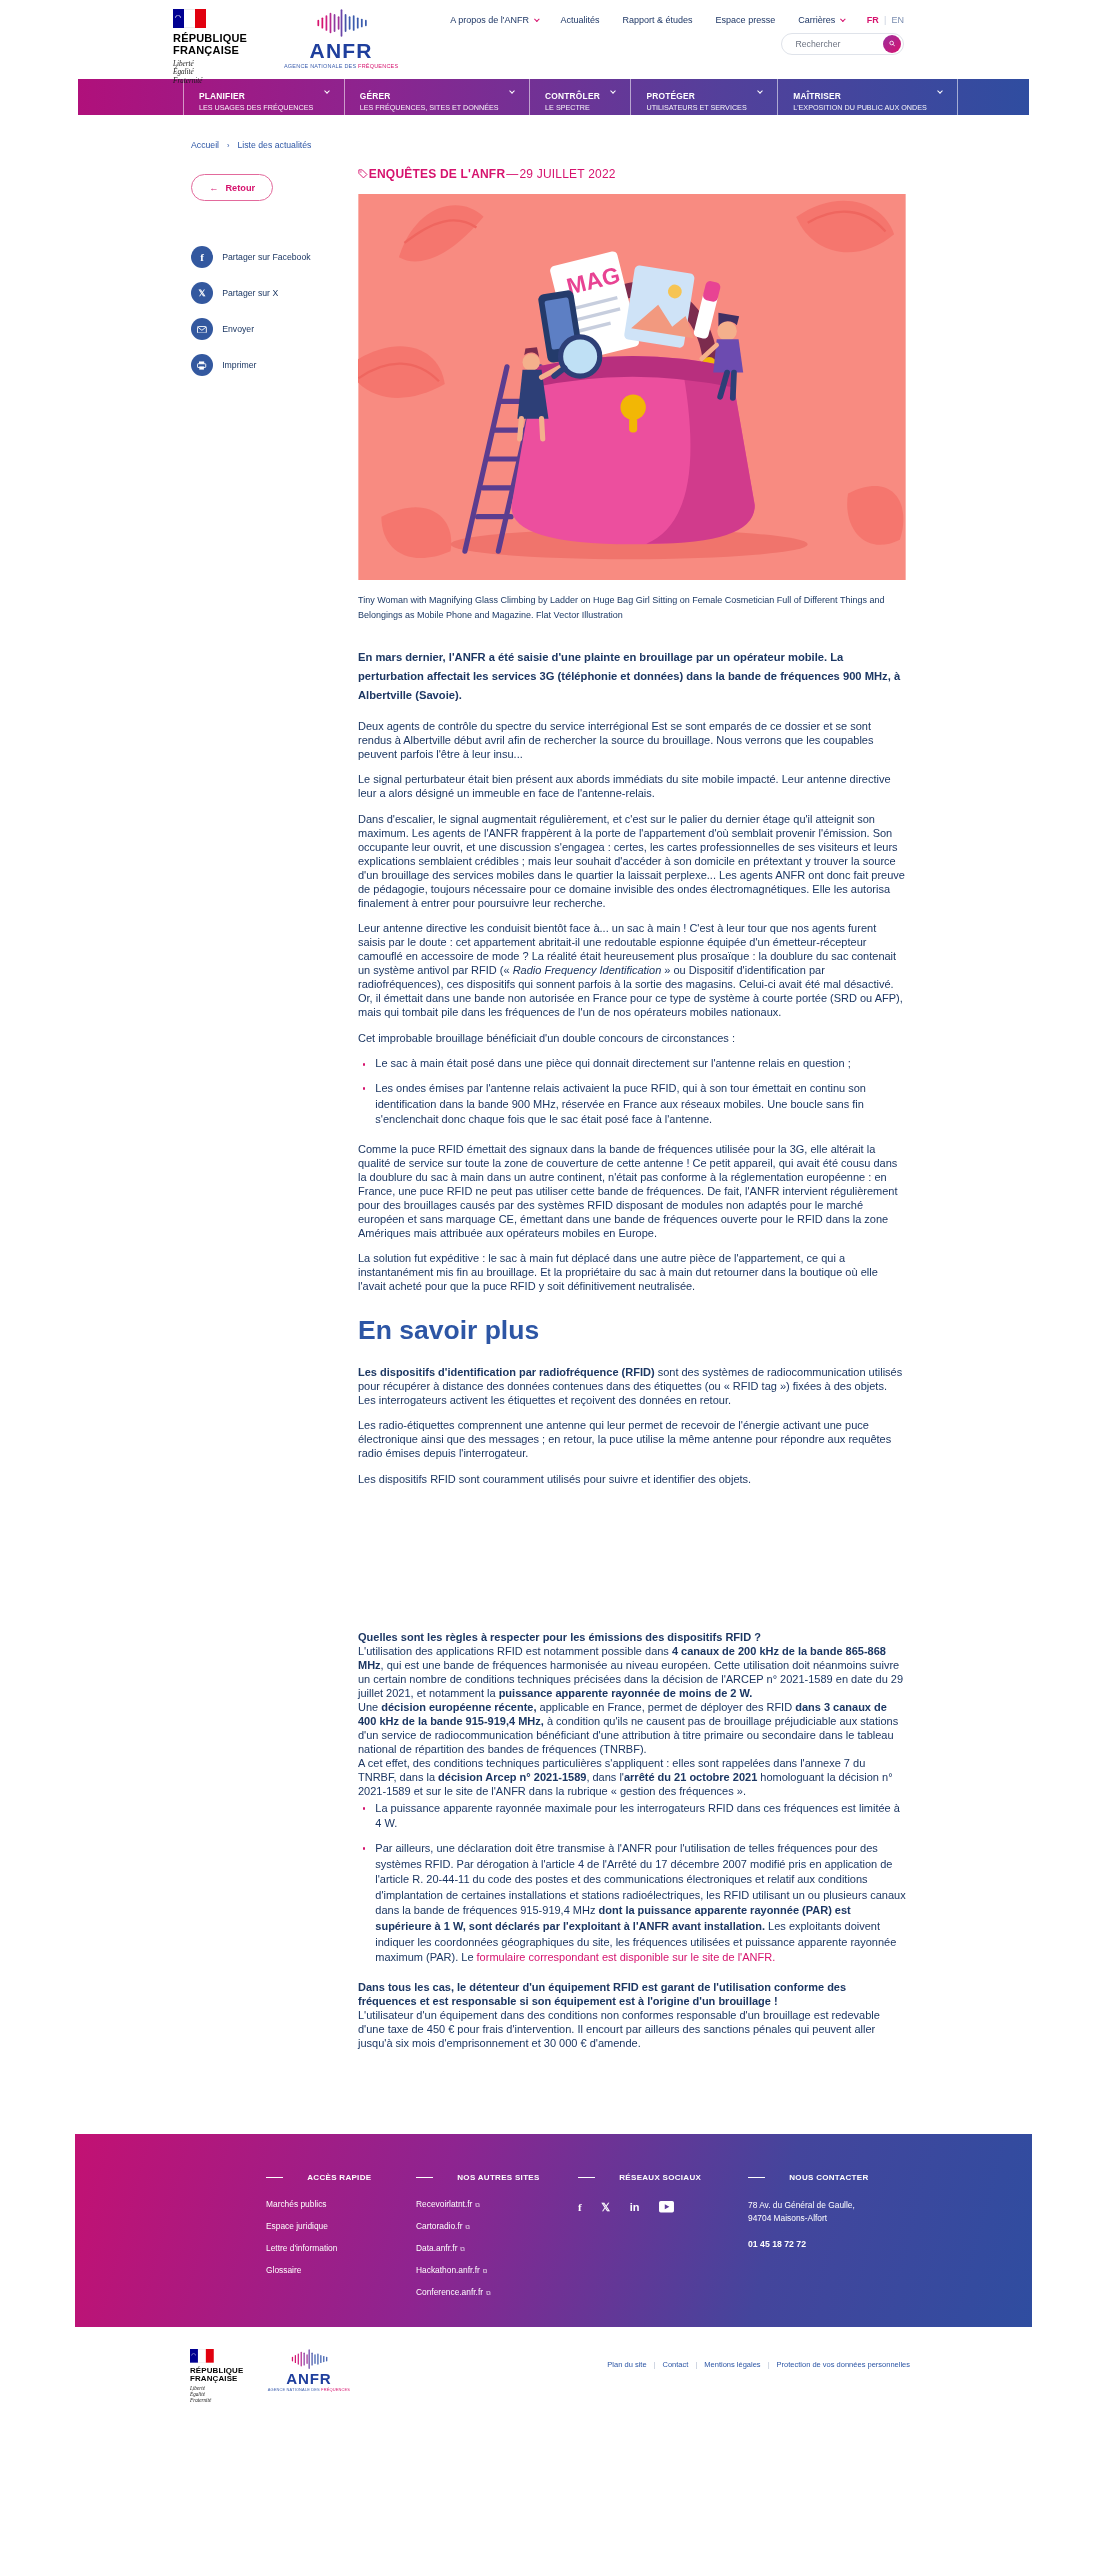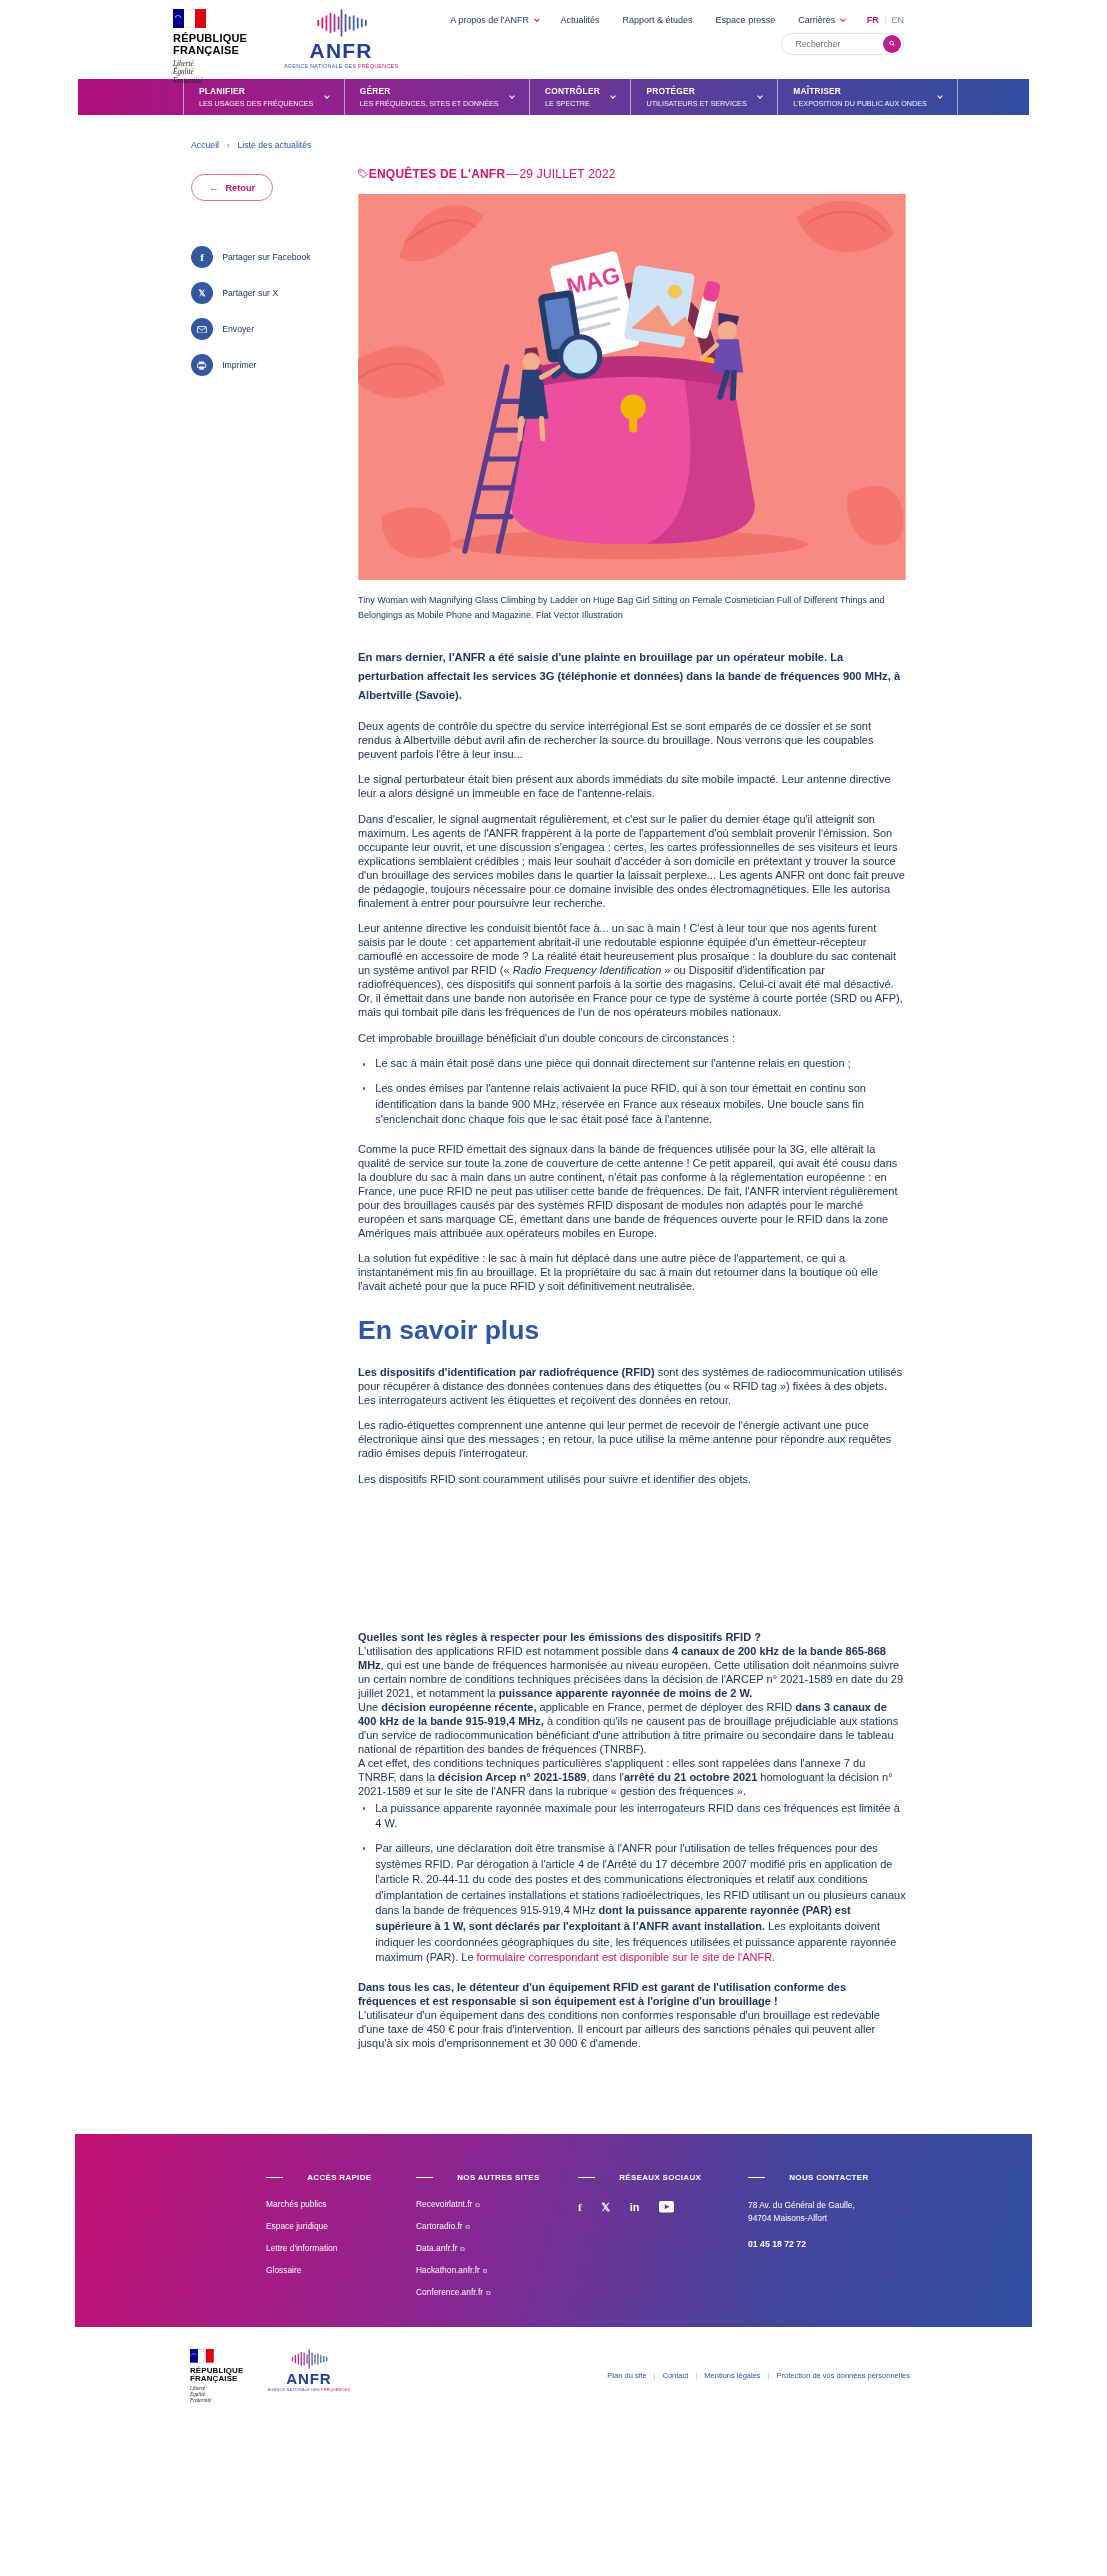--- a/index.html
+++ b/index.html
@@ -32,21 +32,21 @@
   .lang .sep { color:#c9d0de; }
   .lang .en { color:#7a8db0; }
   .search-pill { width:123px; height:22px; border:0.6px solid #dfe3ea; border-radius:11px; display:flex; align-items:center; justify-content:space-between; padding:0 1.7px 0 11.5px; background:#fff; }
   .search-pill input { border:none; outline:none; width:81px; font-size:8.7px; color:#444; font-family:inherit; background:transparent; }
   .search-pill input::placeholder { color:#6b7280; }
   .search-btn { width:18.5px; height:18.5px; border-radius:50%; background:linear-gradient(135deg,#9b2f9e,#d6136e); border:none; display:flex; align-items:center; justify-content:center; cursor:pointer; }
 
   
   .navbar { margin:0 78px; height:36px; display:flex; align-items:stretch; padding-left:105px;
             background:linear-gradient(90deg,#b0107b 0%,#8b2590 32%,#53409b 68%,#2f4da0 100%); }
-  .nav-item { display:flex; align-items:center; padding:12px 15px; border-left:0.6px solid rgba(255,255,255,.55); cursor:pointer; }
+  .nav-item { display:flex; align-items:flex-start; padding:12px 15px; border-left:0.6px solid rgba(255,255,255,.55); cursor:pointer; }
   .nav-item:last-of-type { border-right:0.6px solid rgba(255,255,255,.55); }
   .nav-txt { color:#fff; }
   .nav-title { font-size:8.4px; font-weight:bold; letter-spacing:0.2px; }
   .nav-sub { font-size:7.2px; margin-top:2.3px; opacity:.96; }
   .nav-item .wchev { width:4px; height:4px; border-right:1.2px solid #fff; border-bottom:1.2px solid #fff; transform:rotate(45deg); margin-left:11.5px; margin-top:-2.3px; }
 
   
   .breadcrumb { margin:25px 0 0 191px; font-size:8.7px; color:#2d56a5; display:flex; gap:8px; align-items:center; }
   .breadcrumb .crumb { cursor:pointer; }
   .breadcrumb .bc-sep { color:#2d56a5; font-size:7.5px; }
@@ -89,21 +89,21 @@
   .flink { cursor:pointer; }
   .flink .ext { font-size:6.3px; opacity:.85; margin-left:2.9px; }
   .socials { margin-top:18.5px; display:flex; align-items:center; gap:19.6px; }
   .soc { color:#fff; font-weight:bold; font-size:11px; cursor:pointer; }
   .addr { margin-top:17.3px; font-size:8.4px; line-height:12.7px; width:110px; }
   .phone { margin-top:14px; font-size:8.7px; font-weight:bold; }
 
   
   .bottom { position:absolute; left:0; top:2327px; width:1107px; height:249px; background:#fff; }
   .bottom .brand2 { position:absolute; left:190px; top:22px; display:flex; gap:21px; align-items:flex-start; transform:scale(.72); transform-origin:left top; }
-  .bottom-links { position:absolute; right:197px; top:44px; display:flex; align-items:center; gap:7px; font-size:7.5px; color:#2d56a5; }
+  .bottom-links { position:absolute; right:197px; top:33px; display:flex; align-items:center; gap:7px; font-size:7.5px; color:#2d56a5; }
   .bottom-links .bl { cursor:pointer; }
   .bottom-links .bsep { color:#b6c0d2; }
 
   svg text { font-family:"Liberation Sans",sans-serif; }
 </style>
 </head>
 <body>
 
 <div class="page">
 

